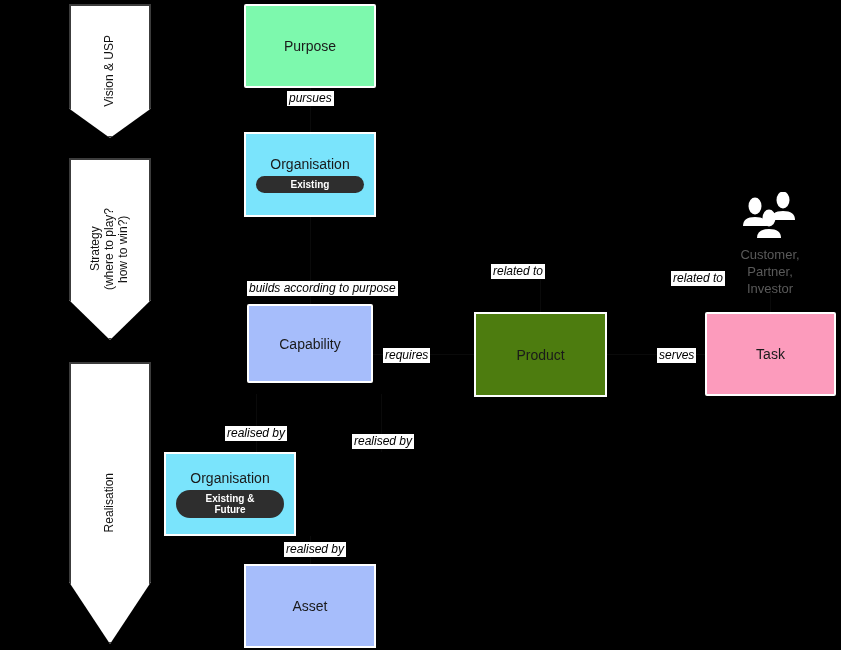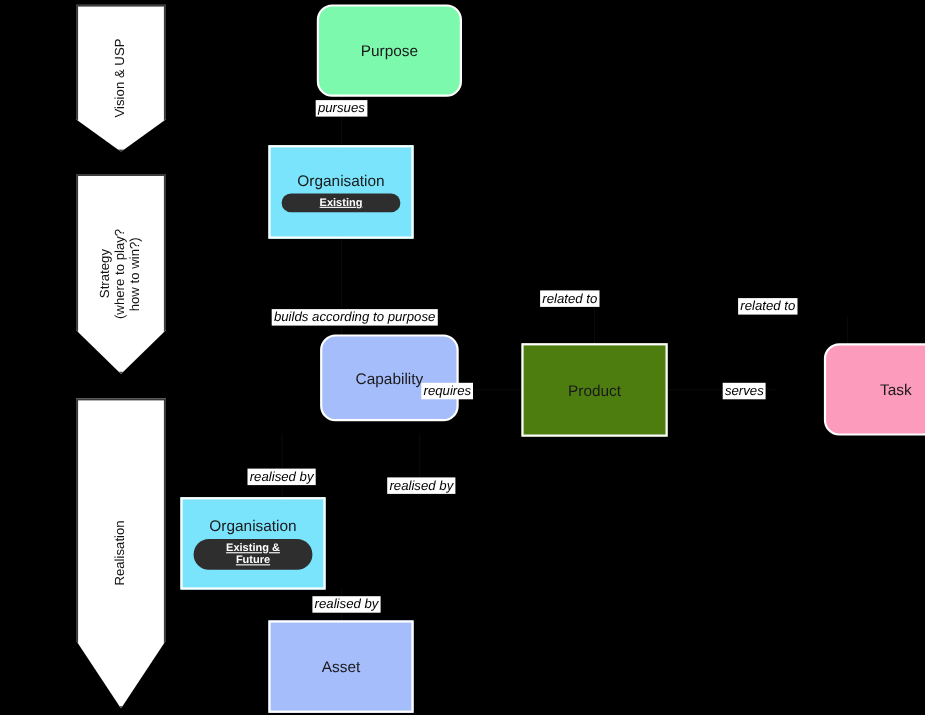--- a/index.html
+++ b/index.html
@@ -43,21 +43,21 @@
     box-sizing: border-box;
     border: 2px solid #ffffff;
     display: flex;
     flex-direction: column;
     align-items: center;
     justify-content: center;
     color: #1a1a1a;
     font-size: 14px;
   }
   .node .title { text-align: center; }
-  .node.rounded { border-radius: 14px; margin-left: 44px; }
+  .node.rounded { border-radius: 2px; }
 
   
   .node.chevron {
     border: none;
     clip-path: polygon(0 0, 84% 0, 100% 50%, 84% 100%, 0 100%);
     justify-content: flex-start;
     padding-left: 0;
   }
   .node.chevron .title { width: 84%; }
 
@@ -66,21 +66,20 @@
     margin-top: 4px;
     background: #2e2e2e;
     color: #ffffff;
     font-size: 10px;
     font-weight: bold;
     border-radius: 999px;
     padding: 3px 26px;
     text-align: center;
     width: calc(100% - 20px);
     box-sizing: border-box;
-    text-decoration: underline;
   }
 
   
   .edge {
     position: absolute;
     background: #0a0a0a;
   }
   .edge.v { width: 1px; }
   .edge.h { height: 1px; }
 
@@ -165,20 +164,35 @@
   <div class="node" style="left:164px; top:452px; width:132px; height:84px; background:#7AE4FC;">
     <span class="title">Organisation</span>
     <span class="badge">Existing &amp; Future</span>
   </div>
 
 
   <div class="node" style="left:244px; top:564px; width:132px; height:84px; background:#A6BDFB;">
     <span class="title">Asset</span>
   </div>
 
+  <div class="actor" style="left:722px; top:192px; width:96px;">
+    <span>
+      <svg width="62" height="46" viewBox="0 0 62 46" xmlns="http://www.w3.org/2000/svg">
+        <ellipse cx="16" cy="14" rx="6.5" ry="8.5" fill="#ffffff"></ellipse>
+        <path d="M4 34 q0 -9 12 -9 q12 0 12 9 z" fill="#ffffff"></path>
+        <ellipse cx="44" cy="8" rx="6.5" ry="8.5" fill="#ffffff"></ellipse>
+        <path d="M32 28 q0 -9 12 -9 q12 0 12 9 z" fill="#ffffff"></path>
+        <ellipse cx="30" cy="26" rx="6.5" ry="8.5" fill="#ffffff"></ellipse>
+        <path d="M18 46 q0 -9 12 -9 q12 0 12 9 z" fill="#ffffff"></path>
+      </svg>
+    </span>
+    <span class="actor-caption">Customer,
+Partner,
+Investor</span>
+  </div>
 
   <div class="edge-label" style="left:287px; top:91px;">pursues</div>
 
   <div class="edge-label" style="left:247px; top:281px;">builds according to purpose</div>
 
   <div class="edge-label" style="left:383px; top:348px;">requires</div>
 
   <div class="edge-label" style="left:491px; top:264px;">related to</div>
 
   <div class="edge-label" style="left:657px; top:348px;">serves</div>

